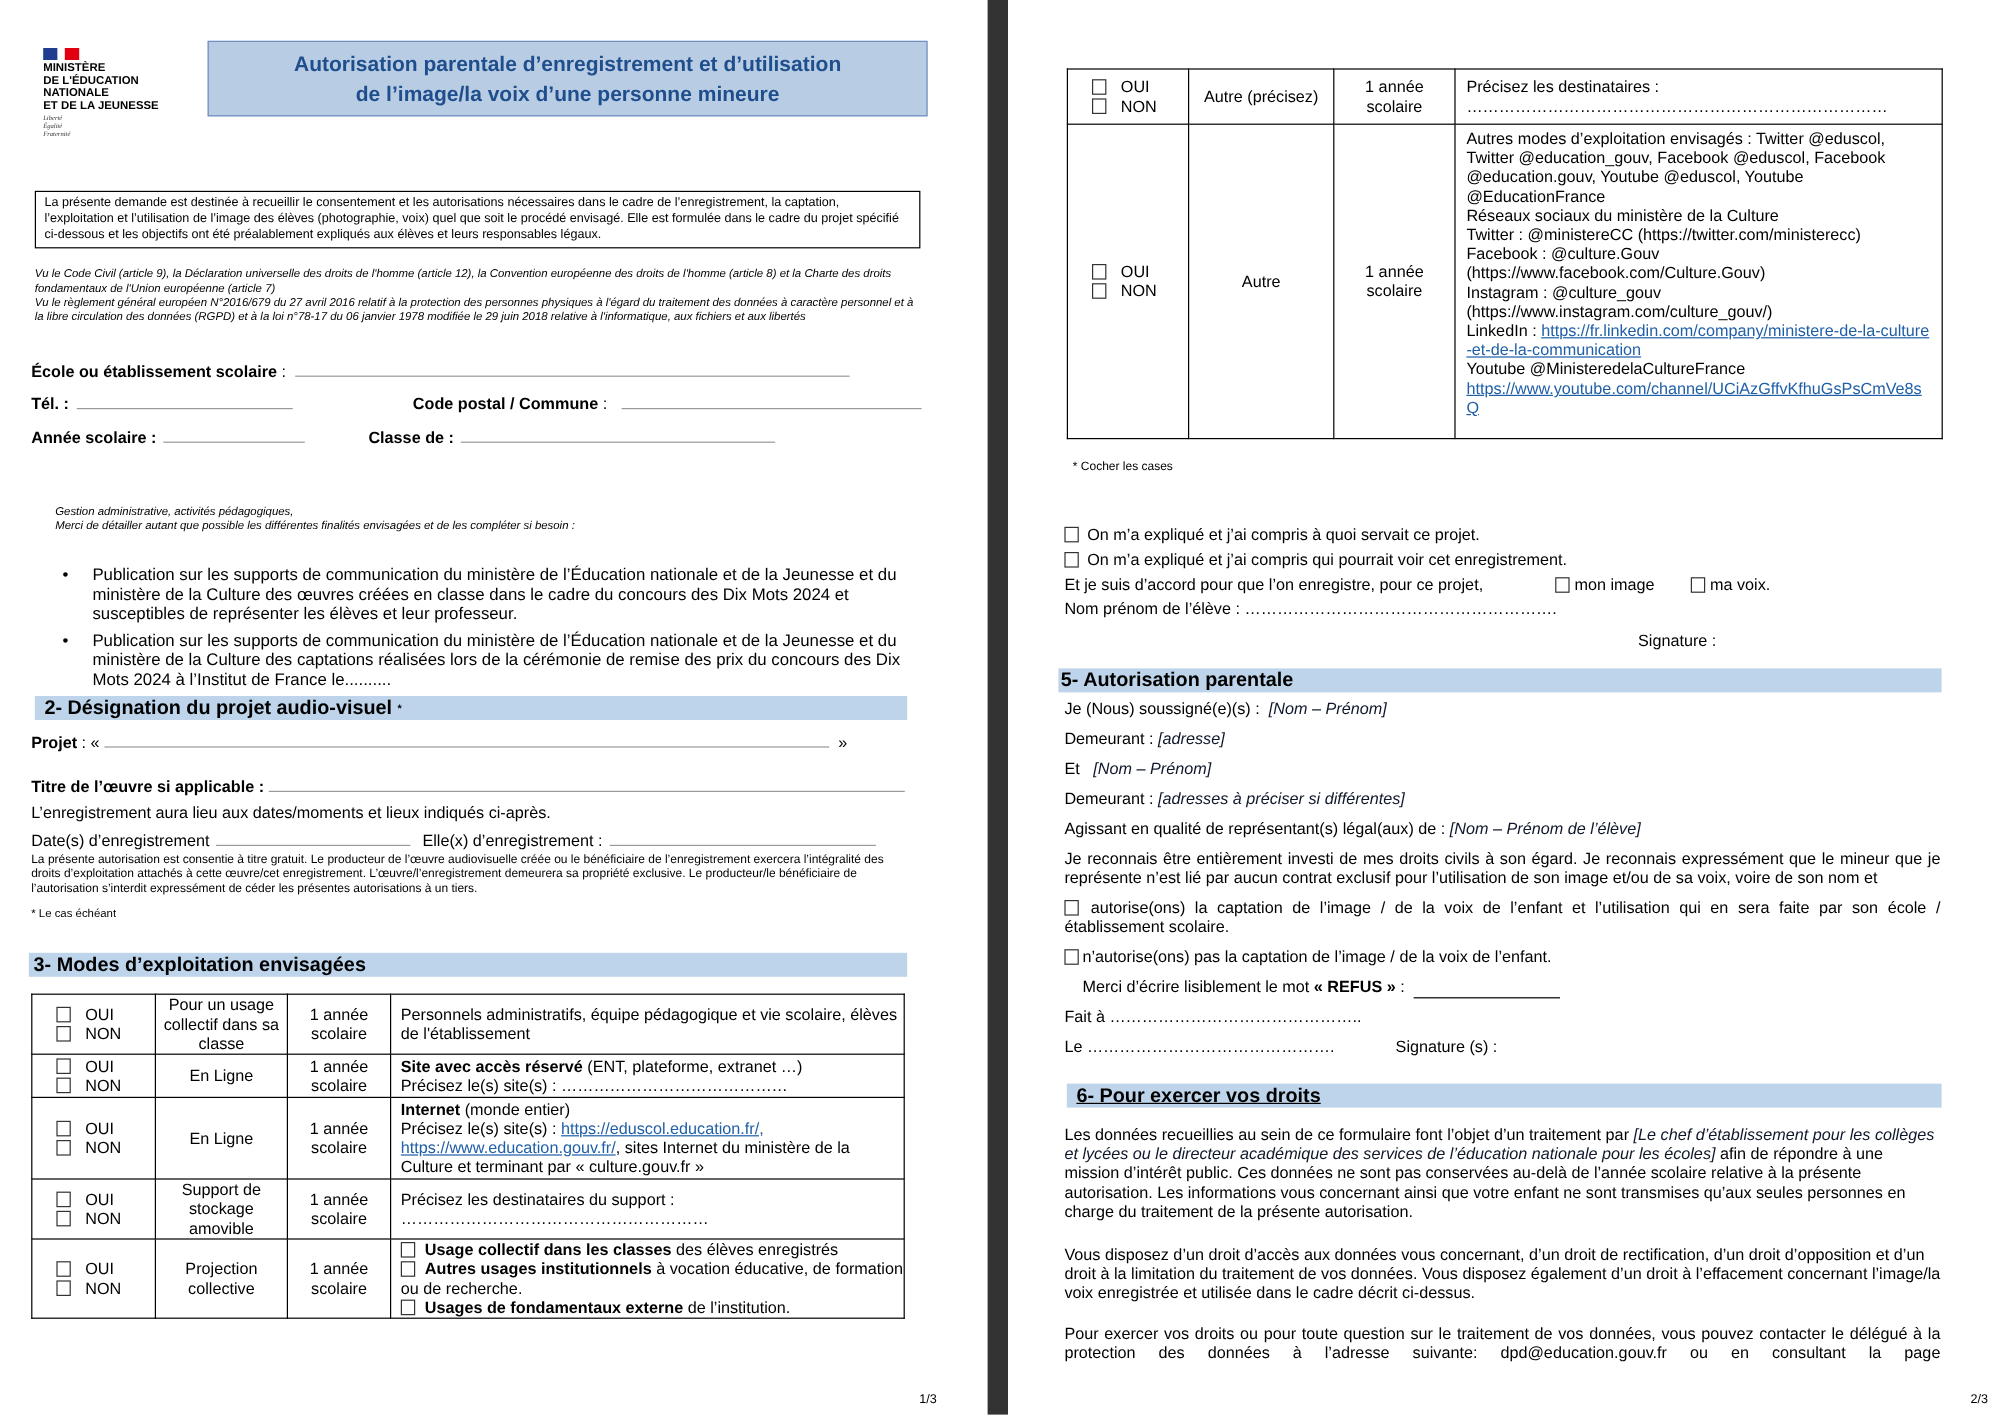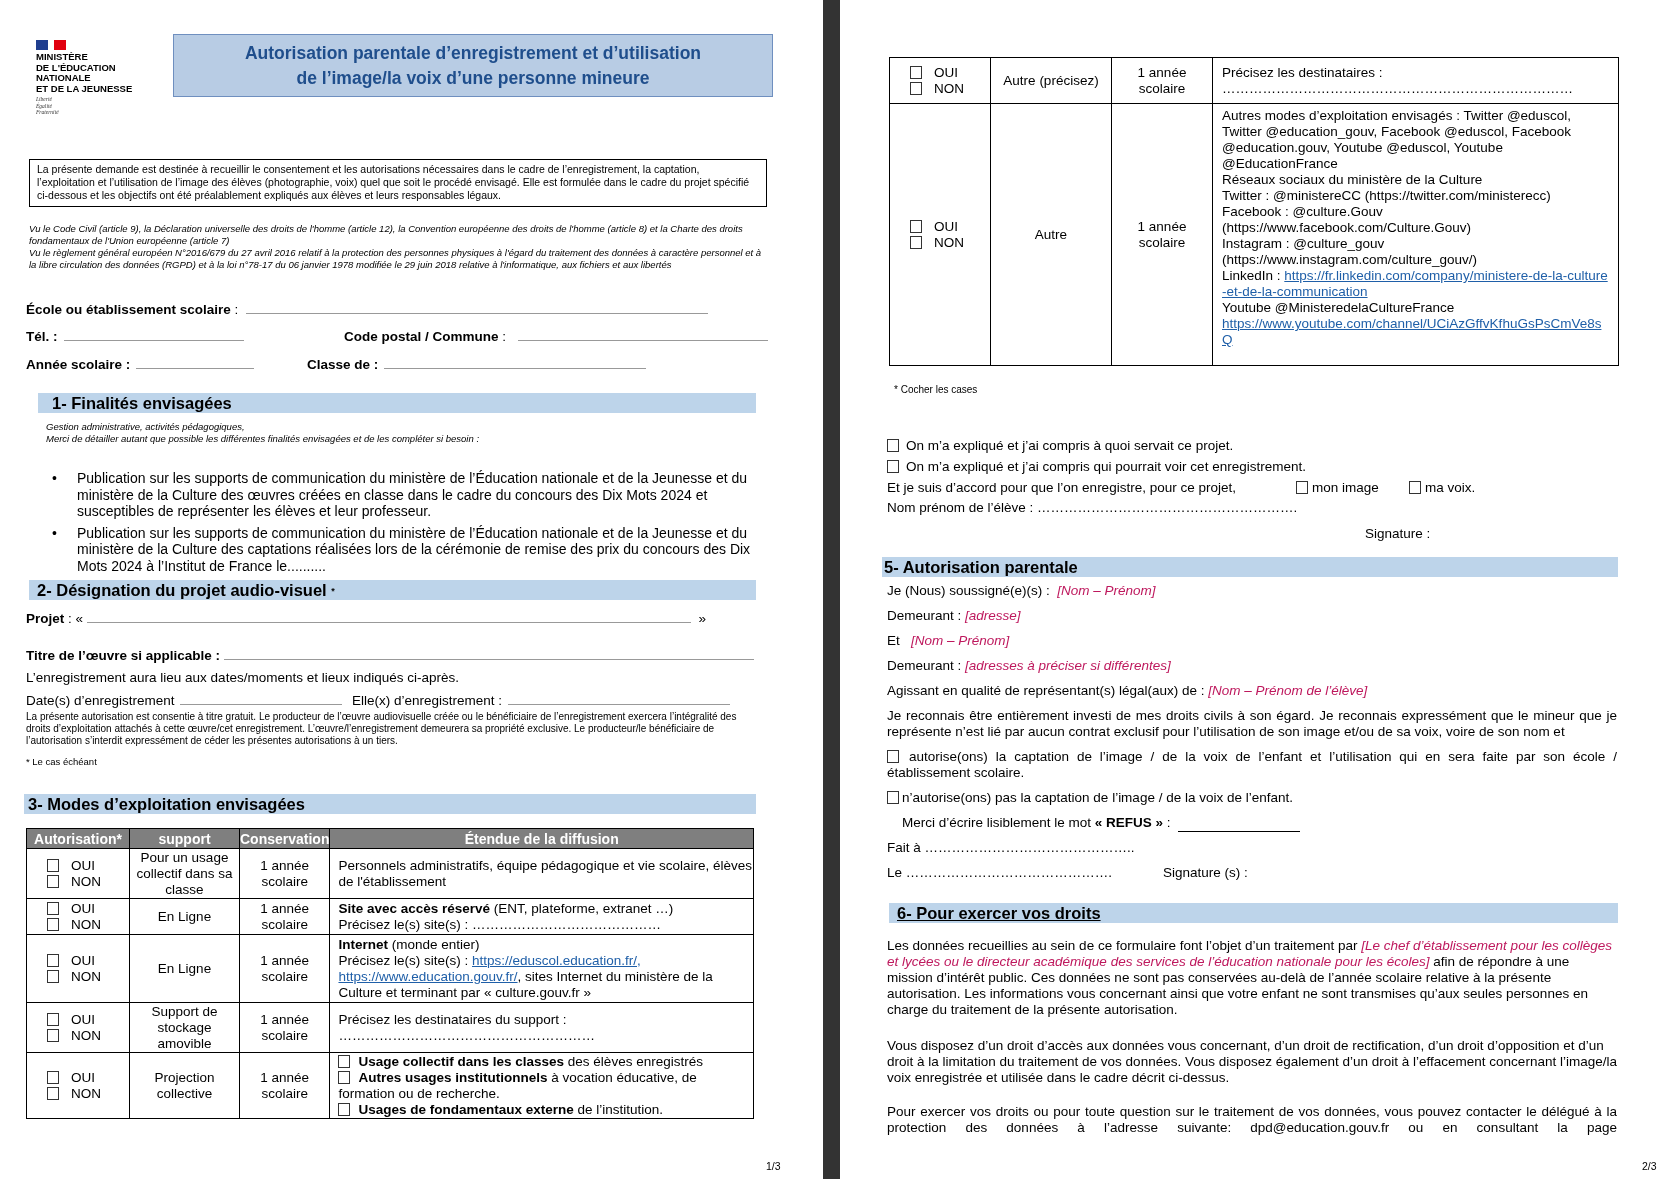--- a/index.html
+++ b/index.html
@@ -7,21 +7,21 @@
   body { position: relative; font-family: "Liberation Sans", sans-serif; color: #000; }
   .page { position: absolute; top: 0; height: 1179px; background: #fff; overflow: hidden; }
   #page1 { left: 0; width: 823px; }
   #page2 { left: 840px; width: 829px; }
   .divider { position: absolute; left: 823px; top: 0; width: 17px; height: 1179px; background: #333; }
   .abs { position: absolute; }
   .sec-head { position: absolute; height: 20px; background: #bdd4ea; font-weight: bold; font-size: 16.5px; line-height: 20px; padding-left: 14px; }
   .u { display: inline-block; border-bottom: 1px solid #999; height: 12px; vertical-align: baseline; }
   .cb { display: inline-block; width: 12px; height: 13px; border: 1px solid #333; background: #fff; vertical-align: -2px; }
   a.link, .link { color: #1f5fa8; text-decoration: underline; }
-  .ph { color: #be185d; font-style: italic; }
+  .ph { color: #0f172a; font-style: italic; }
   table.modes { position: absolute; border-collapse: collapse; font-size: 13.5px; }
   table.modes td, table.modes th { border: 1.5px solid #000; vertical-align: middle; }
   table.modes th { background: #7f7f7f; color: #fff; font-weight: bold; font-size: 14px; height: 20px; text-align: center; }
   .ouinon { padding-left: 20px; line-height: 16px; }
   .ouinon div { height: 16px; }
   .ouinon .cb { margin-right: 12px; }
   .center { text-align: center; line-height: 16px; }
   .ext { padding-left: 8px; line-height: 16px; }
   .small { font-size: 10.5px; line-height: 12.5px; }
   .it { font-style: italic; }
@@ -80,21 +80,20 @@
   </div>
   <div class="abs body13" style="left:26px;top:357px;">
     <b>Année scolaire :</b>
     <span class="u" style="width:118px;margin-left:2px;"></span>
   </div>
   <div class="abs body13" style="left:307px;top:357px;">
     <b>Classe de :</b>
     <span class="u" style="width:262px;margin-left:2px;"></span>
   </div>
 
-  <div class="sec-head" style="left:38px;top:393px;width:718px;">1-  Finalités envisagées</div>
   <div class="abs it" style="left:46px;top:421px;font-size:9.5px;line-height:11.5px;">
     <div>Gestion administrative, activités pédagogiques,</div>
     <div>Merci de détailler autant que possible les différentes finalités envisagées et de les compléter si besoin :</div>
   </div>
   <div class="abs" style="left:52px;top:470px;width:700px;font-size:14px;line-height:16.5px;">
     <div style="display:flex;margin-bottom:5px;">
       <span style="width:25px;">•</span>
       <span style="flex:1;">Publication sur les supports de communication du ministère de l’Éducation nationale et de la Jeunesse et du ministère de la Culture des œuvres créées en classe dans le cadre du concours des Dix Mots 2024 et susceptibles de représenter les élèves et leur professeur.</span>
     </div>
     <div style="display:flex;">
@@ -130,26 +129,20 @@
   <div class="sec-head" style="left:24px;top:794px;width:732px;padding-left:4px;">3- Modes d’exploitation envisagées</div>
 
   <table class="modes" style="left:26px;top:828px;width:728px;">
     <colgroup>
         <col style="width:103px">
         <col style="width:110px">
         <col style="width:86px">
         <col>
       </colgroup>
     <tbody>
-        <tr>
-      <th>Autorisation*</th>
-      <th>support</th>
-      <th>Conservation</th>
-      <th>Étendue de la diffusion</th>
-    </tr>
 
     <tr style="height:50px;">
       <td class="ouinon">
         <div><span class="cb"></span><span>OUI</span></div>
         <div><span class="cb"></span><span>NON</span></div>
       </td>
       <td class="center">Pour un usage collectif dans sa classe</td>
       <td class="center" style="padding:0 14px;">1 année scolaire</td>
       <td class="ext">Personnels administratifs, équipe pédagogique et  vie scolaire, élèves de l'établissement</td>
     </tr>

